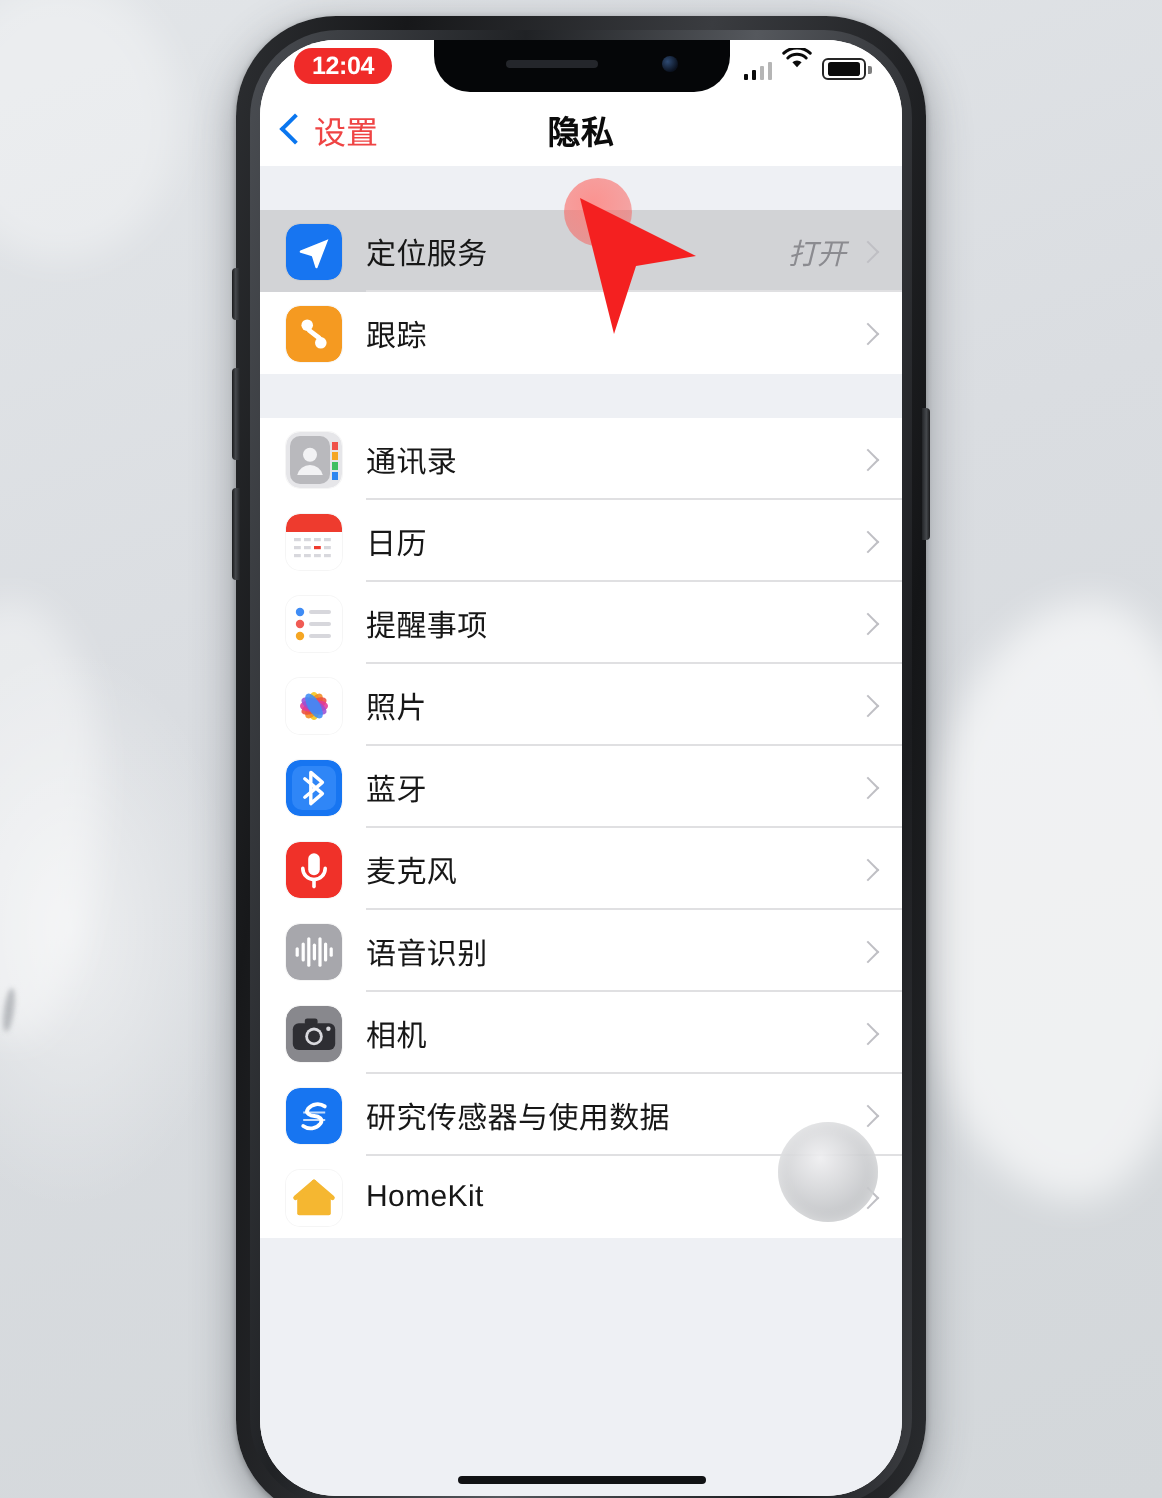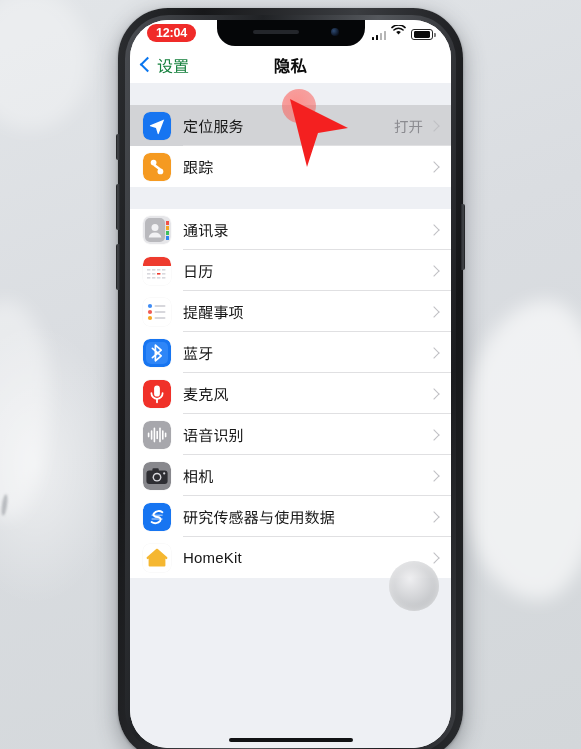--- a/index.html
+++ b/index.html
@@ -204,21 +204,21 @@
     background: #ffffff;
     display: flex;
     align-items: center;
   }
   #back-button {
     position: absolute;
     left: 12px;
     display: flex;
     align-items: center;
     gap: 4px;
-    color: #15803d;
+    color: #ef4444;
     font-size: 16px;
   }
   #chevron-left {
     display: inline-block;
     width: 9px; height: 9px;
     border-left: 2.4px solid #0a76ef;
     border-bottom: 2.4px solid #0a76ef;
     transform: rotate(45deg);
     margin-bottom: 1px;
   }
@@ -274,20 +274,21 @@
     color: #171717;
     letter-spacing: 0.2px;
     white-space: nowrap;
   }
   .row-right {
     margin-left: auto;
     display: flex;
     align-items: center;
     gap: 7px;
     padding-right: 13px;
+    font-style: italic;
   }
   .row-value {
     font-size: 14.5px;
     color: #8b8b90;
   }
   .chevron-right {
     display: inline-block;
     width: 7px; height: 7px;
     border-right: 1.7px solid #bfbfc4;
     border-top: 1.7px solid #bfbfc4;
@@ -501,20 +502,42 @@
               <rect x="11.5" y="19" width="11" height="2" rx="1" fill="#d7d7dc"></rect>
             </svg>
           </span>
           <span class="row-label">提醒事项</span>
           <span class="row-right">
             <span class="chevron-right"></span>
           </span>
           <span class="row-sep"></span>
         </div>
 
+        <div class="row">
+          <span class="row-icon">
+            <svg class="ic" viewBox="0 0 28 28">
+              <rect width="28" height="28" rx="7" fill="#ffffff"></rect>
+              <g transform="translate(14,14)">
+                <g fill-opacity="0.88">
+                  <ellipse rx="3.1" ry="7" fill="#f5c518" transform="rotate(0)"></ellipse>
+                  <ellipse rx="3.1" ry="7" fill="#f08a22" transform="rotate(30)"></ellipse>
+                  <ellipse rx="3.1" ry="7" fill="#ec4e3d" transform="rotate(60)"></ellipse>
+                  <ellipse rx="3.1" ry="7" fill="#e0399a" transform="rotate(90)"></ellipse>
+                  <ellipse rx="3.1" ry="7" fill="#9a4fd4" transform="rotate(120)"></ellipse>
+                  <ellipse rx="3.1" ry="7" fill="#3f8cf5" transform="rotate(150)"></ellipse>
+                </g>
+              </g>
+            </svg>
+          </span>
+          <span class="row-label">照片</span>
+          <span class="row-right">
+            <span class="chevron-right"></span>
+          </span>
+          <span class="row-sep"></span>
+        </div>
 
         <div class="row">
           <span class="row-icon">
             <svg class="ic" viewBox="0 0 28 28">
               <rect width="28" height="28" rx="7" fill="#1775f1"></rect>
               <rect x="3" y="3" width="22" height="22" rx="5" fill="#2f86f7"></rect>
               <path d="M12.4 6.2 L18.2 11.2 L12.4 16.2 V6.2 Z M12.4 11.8 L18.2 16.8 L12.4 21.8 V11.8 Z" fill="none" stroke="#ffffff" stroke-width="1.7" stroke-linejoin="round"></path>
               <path d="M9.4 9.4 L12.4 11.9 M9.4 18.6 L12.4 16.1" stroke="#ffffff" stroke-width="1.7" stroke-linecap="round"></path>
             </svg>
           </span>

